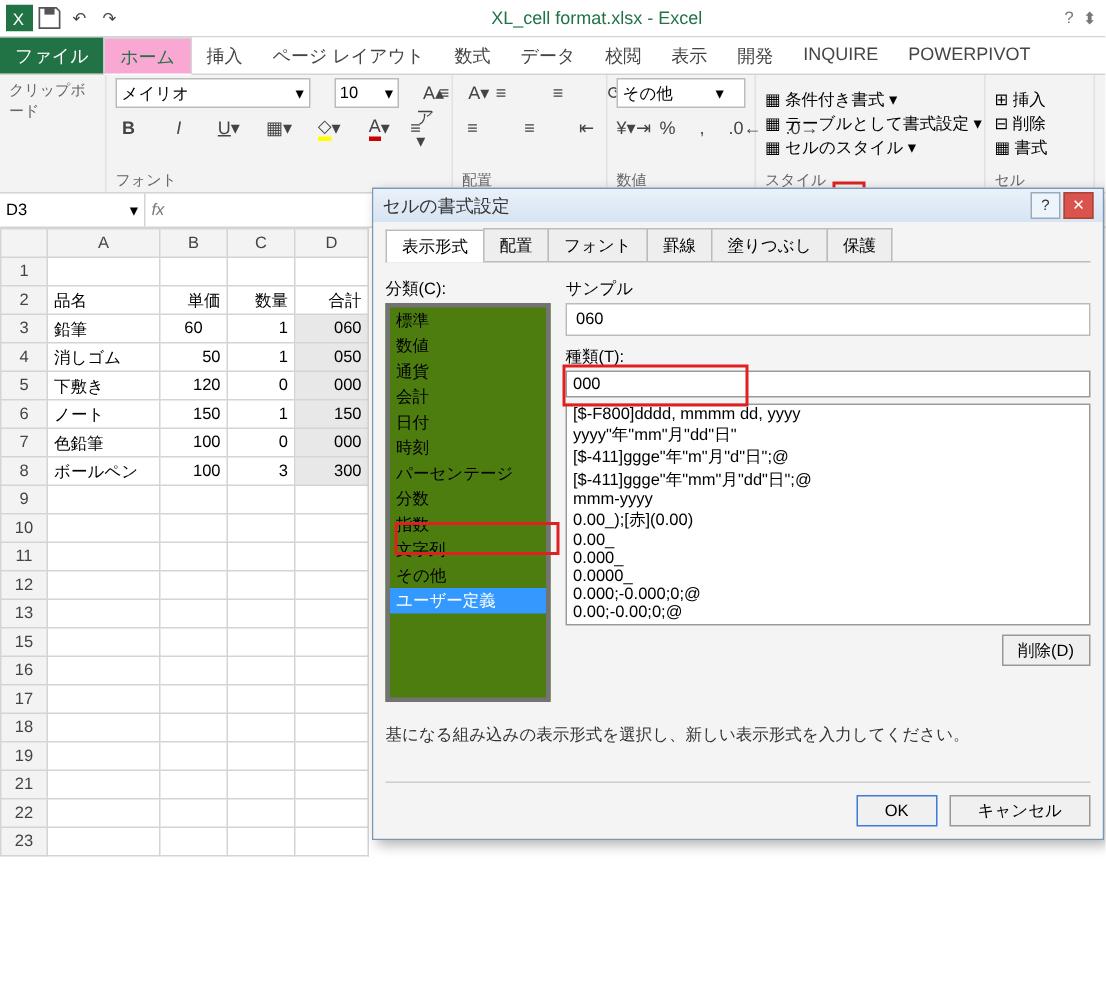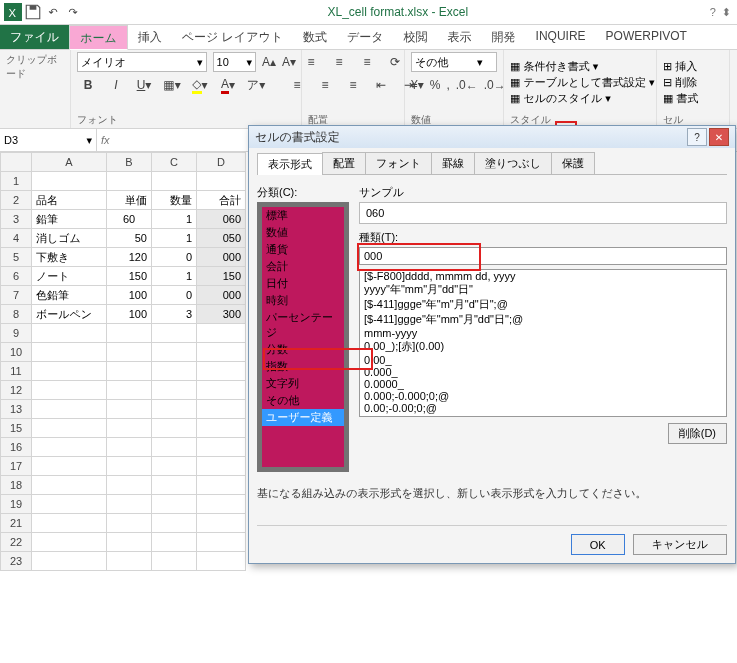--- a/index.html
+++ b/index.html
@@ -13,21 +13,21 @@
 .rtab.file{background:#217346;color:#fff}
 .rtab.active{color:#217346;border:1px solid #d4d4d4;border-bottom:1px solid #fff;margin-bottom:-1px;background:#f9a8d4}
 .ribbon{display:flex;height:78px;background:#f3f3f3;border-bottom:1px solid #d4d4d4}
 .rgroup{border-right:1px solid #e1e1e1;padding:2px 6px 0;display:flex;flex-direction:column}
 .rgroup-body{flex:1;display:flex;align-items:center;gap:3px}
 .rgroup-label{font-size:10px;color:#666;text-align:left;padding:1px 0;position:relative}
 .bigbtn{display:flex;flex-direction:column;align-items:center;width:38px;font-size:10px;gap:1px}
 .icon{width:16px;height:16px}
 .combo{display:flex;align-items:center;border:1px solid #bbb;background:#fff;height:18px;font-size:11px}
 .combo input{border:0;outline:0;font-size:11px;padding:0 3px}
-.btnrow{display:flex;gap:6px}
+.btnrow{display:flex;gap:16px}
 .sbtn{width:22px;height:20px;display:flex;align-items:center;justify-content:center;color:#444;font-size:12px}
 .namebox-row{display:flex;height:22px;border-bottom:1px solid #d4d4d4}
 .namebox{width:88px;border-right:1px solid #d4d4d4;display:flex;align-items:center;padding:0 4px;font-size:11px}
 .fxbar{flex:1;display:flex;align-items:center;padding:0 4px;color:#777}
 .sheet{position:relative;height:490px;overflow:hidden}
 table.grid{border-collapse:collapse;font-size:11px}
 table.grid th,table.grid td{border:1px solid #d4d4d4;height:18px;padding:0 4px;background:#fff}
 table.grid th{background:#f3f3f3;font-weight:normal;color:#444}
 table.grid th.rowh{width:22px;text-align:center}
 table.grid td.sel{background:#e8e8e8}
@@ -37,23 +37,23 @@
 .dlg{border:1px solid #7a98b5;box-shadow:3px 3px 8px rgba(0,0,0,.3)}
 .dlg-title{background:linear-gradient(#eaf1f9,#d6e4f3);height:22px;display:flex;align-items:center;padding:0 6px;font-size:12px;color:#333}
 .dlg-title .sp{flex:1}
 .winbtn{width:18px;height:16px;margin-left:2px;display:flex;align-items:center;justify-content:center;font-size:10px;border:1px solid #9ab;background:#eef4fb}
 .winbtn.close{background:#d9534f;color:#fff;border-color:#a43}
 .dlg-body{padding:4px 8px 8px;background:#f4f4f4}
 .dtabs{display:flex;gap:0;border-bottom:1px solid #bbb;margin-bottom:8px}
 .dtab{padding:3px 10px;border:1px solid #bbb;border-bottom:0;background:#eee;margin-right:-1px;font-size:11px}
 .dtab.active{background:#fff;position:relative;top:1px}
 .dcols{display:flex;gap:10px}
-.lcol{width:92px}
+.lcol{width:110px}
 .rcol{flex:1}
-.listbox{border:5px solid #737373;background:#be185d;height:260px;overflow:auto;font-size:11px}
+.listbox{border:3px solid #737373;background:#4d7c0f;height:260px;overflow:auto;font-size:11px}
 .listbox div{padding:1px 4px}
 .listbox div.sel{background:#3399ff;color:#fff}
 .fld-label{font-size:11px;margin:2px 0}
 .samplebox{border:1px solid #bbb;background:#fff;padding:4px 6px;font-size:11px;margin-bottom:6px}
 .typeinput{width:100%;border:1px solid #999;padding:2px 4px;font-size:11px;box-sizing:border-box}
 .fmtlist{border:1px solid #999;background:#fff;height:146px;overflow-y:scroll;font-size:11px;margin-top:4px}
 .fmtlist div{padding:0 4px}
 .delbtn{float:right;margin-top:6px;padding:2px 10px;border:1px solid #999;background:#f0f0f0;font-size:11px}
 .hint{clear:both;font-size:11px;color:#333;padding:14px 0 24px}
 .dlg-btns{display:flex;justify-content:flex-end;gap:8px;border-top:1px solid #ccc;padding-top:8px}

